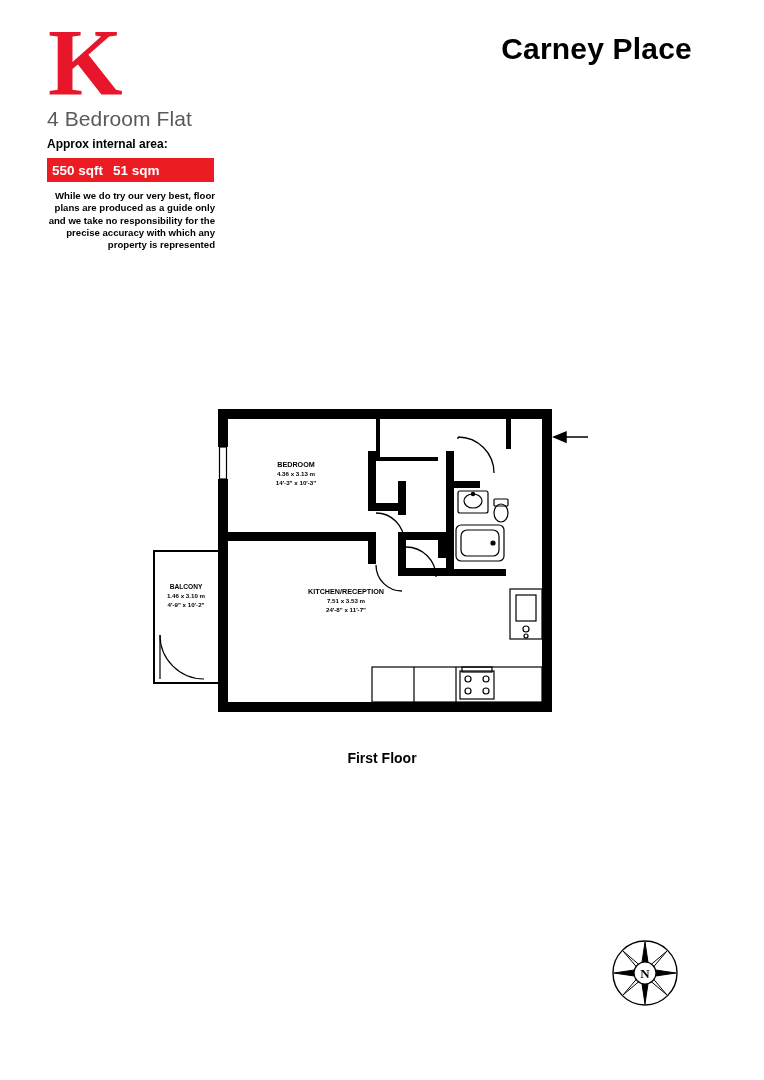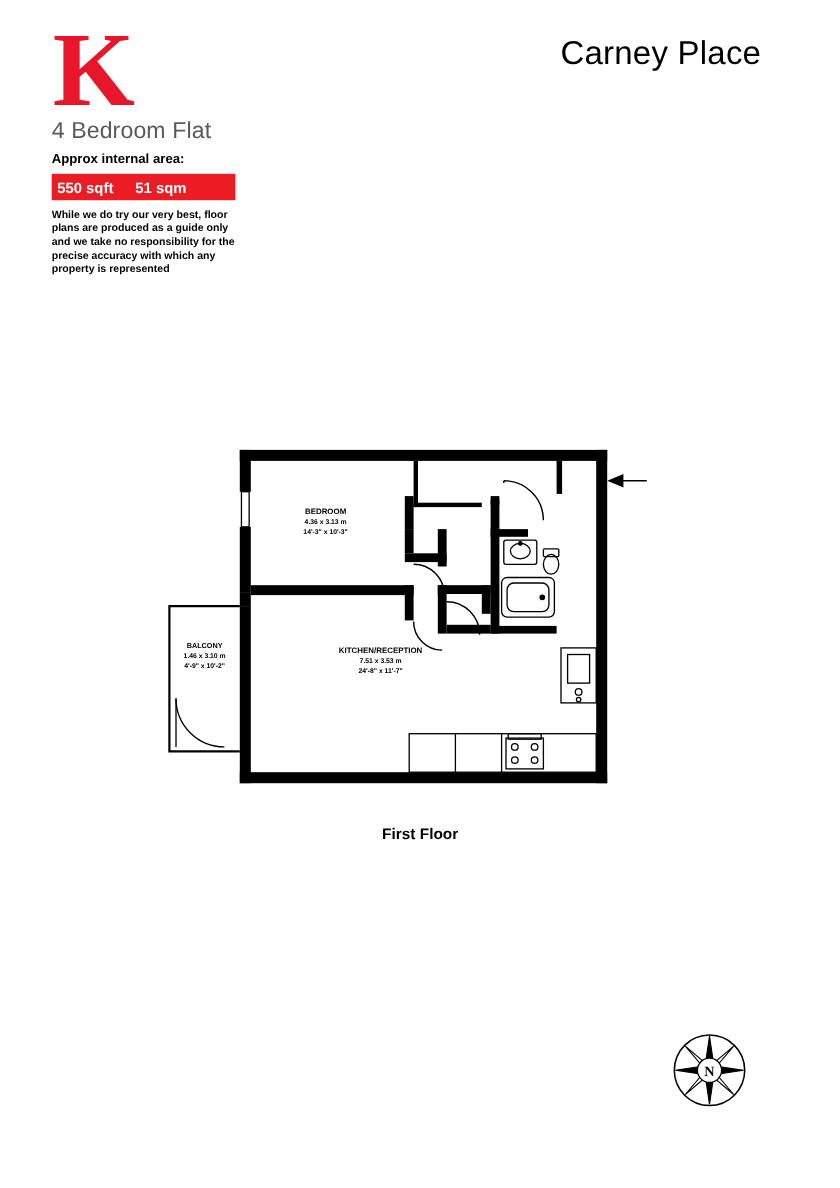--- a/index.html
+++ b/index.html
@@ -28,21 +28,21 @@
     font-weight: bold;
     font-size: 96px;
     line-height: 82px;
     letter-spacing: -2px;
   }
   #property-title {
     position: absolute;
     right: 72px;
     top: 32px;
     font-size: 30px;
-    font-weight: normal;
+    font-weight: bold;
     letter-spacing: 0.2px;
     white-space: nowrap;
   }
   #plan-subtitle {
     position: absolute;
     left: 47px;
     top: 107px;
     font-size: 21px;
     color: #5a5a5a;
     letter-spacing: 0.1px;
@@ -65,31 +65,32 @@
     height: 24px;
     background: #ec1c24;
     color: #ffffff;
     font-size: 13.5px;
     font-weight: bold;
     display: flex;
     align-items: center;
     white-space: nowrap;
   }
   #area-badge .sqft { margin-left: 5px; }
-  #area-badge .sqm  { margin-left: 20px; }
+  #area-badge .sqm  { margin-left: 10px; }
 
   #disclaimer {
     position: absolute;
     left: 47px;
     top: 190px;
     width: 168px;
     font-size: 9.6px;
     line-height: 1.28;
     font-weight: bold;
     color: #000;
+    text-align: right;
   }
 
   
   #floorplan {
     position: absolute;
     left: 140px;
     top: 395px;
     width: 480px;
     height: 345px;
   }

